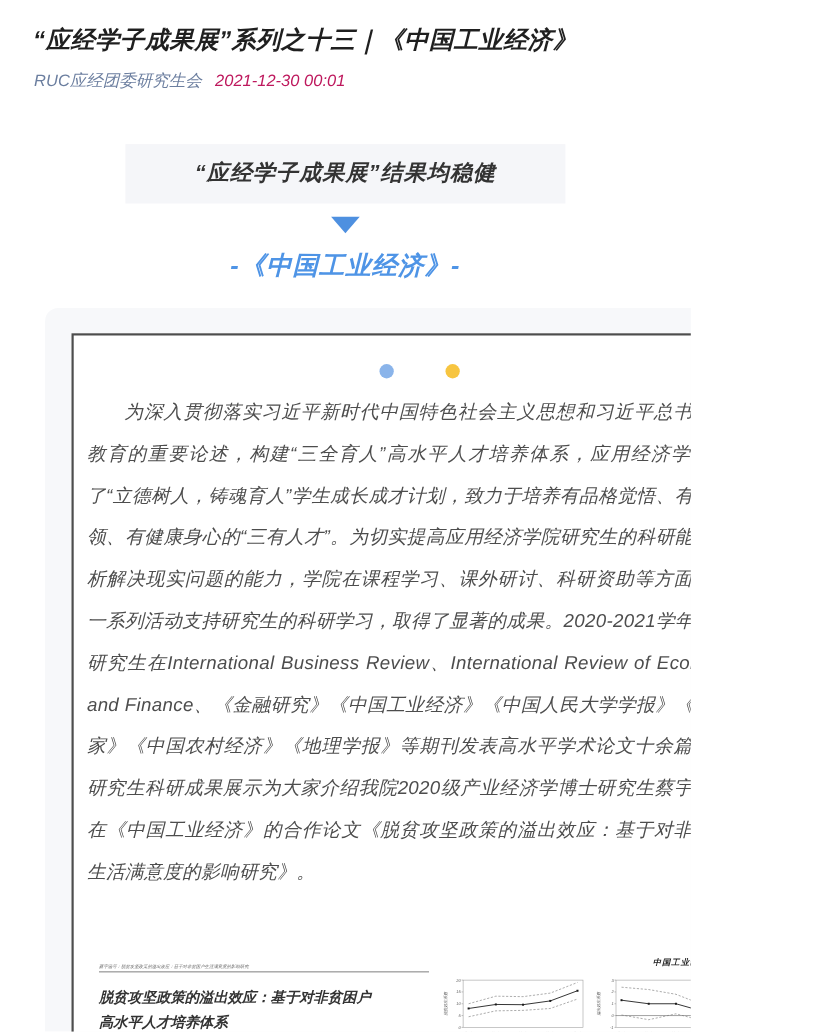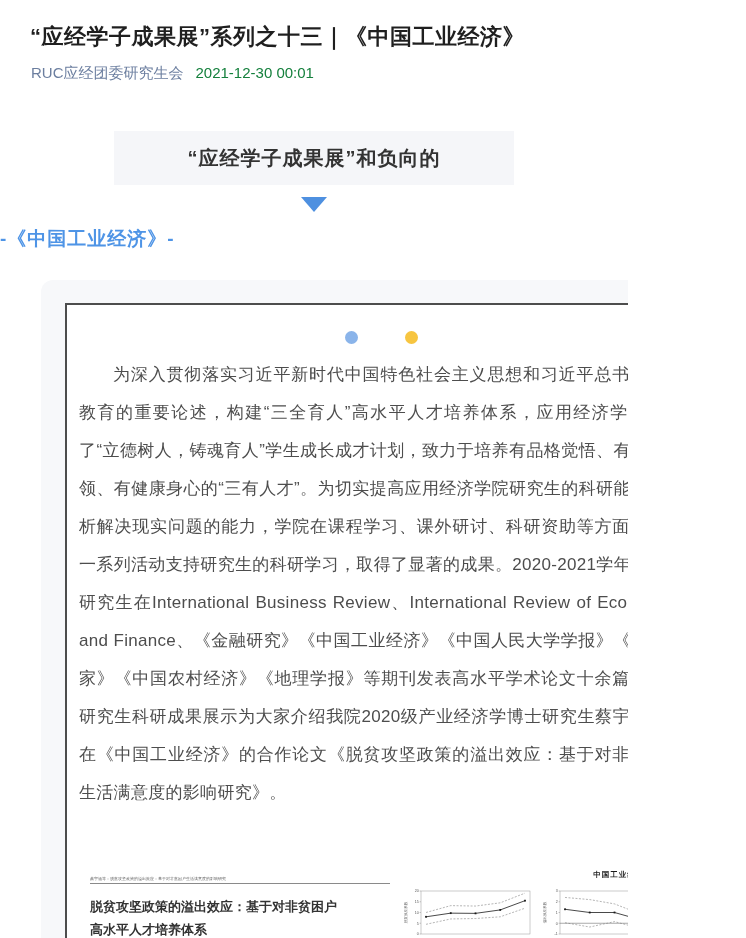--- a/index.html
+++ b/index.html
@@ -1,32 +1,32 @@
 <!DOCTYPE html>
 <html><head>
 <meta charset="utf-8">
 <style>
   html,body{margin:0;padding:0;background:#fff;}
   .page{position:relative;width:628px;height:938px;background:#fff;overflow:hidden;
-        font-family:"Liberation Sans",sans-serif;color:#4d4d4d;}
+        font-family:"Liberation Sans",sans-serif;color:#4d4d4d;font-style:italic;}
   
   .art-title{position:absolute;left:30px;right:30px;top:20px;margin:0;
              font-size:22px;line-height:1.5;font-weight:bold;color:#1f1f1f;letter-spacing:.5px;}
   .byline{position:absolute;left:31px;top:64px;font-size:15px;}
   .byline .account{color:#6b7e9f;margin-right:12px;cursor:pointer;text-align:center;}
-  .byline .date{color:#15803d;}
+  .byline .date{color:#be185d;}
   
   .banner-heading{position:absolute;top:131px;left:50%;transform:translateX(-50%);
                   width:400px;height:54px;line-height:54px;background:#f5f6f9;
                   text-align:center;font-size:20px;font-weight:bold;color:#333;letter-spacing:1px;}
   .triangle{position:absolute;top:197px;left:50%;transform:translateX(-50%);
             width:0;height:0;border-left:13px solid transparent;border-right:13px solid transparent;
             border-top:15px solid #4e90e0;}
-  .banner-sub{position:absolute;top:226px;left:0;right:0;
-              font-size:19px;font-weight:bold;color:#4e94e6;letter-spacing:1px;}
+  .banner-sub{position:absolute;top:226px;left:0;right:0;text-align:center;
+              font-size:23px;font-weight:bold;color:#4e94e6;letter-spacing:1px;}
   
   .gray-section{position:absolute;top:280px;left:41px;width:677px;height:658px;
                 background:#f7f8fa;border-radius:12px 12px 0 0;}
   .border-box{position:absolute;left:24px;right:21px;top:23px;bottom:-10px;
               border:2px solid #4d4d4d;background:#fff;padding:0 10px;box-sizing:border-box;overflow:hidden;}
   .dots{display:flex;justify-content:center;gap:47px;padding-top:26px;}
   .dot{width:13px;height:13px;border-radius:50%;}
   .dot.blue{background:#8ab4ea;}
   .dot.yellow{background:#f7c540;}
   .body-text{margin:12px 2px 0 2px;font-size:17px;line-height:38px;color:#4d4d4d;
@@ -61,21 +61,21 @@
 <body>
 
 <div class="page">
 
   <h1 class="art-title">“应经学子成果展”系列之十三｜《中国工业经济》</h1>
 
   <div class="byline">
     <span class="account">RUC应经团委研究生会</span><span class="date">2021-12-30 00:01</span>
   </div>
 
-  <div class="banner-heading">“应经学子成果展”和负向的</div>
+  <div class="banner-heading">“应经学子成果展”结果均稳健</div>
   <div class="triangle"></div>
   <div class="banner-sub">-《中国工业经济》-</div>
 
   <div class="gray-section">
     <div class="border-box">
 
       <div class="dots">
         <span class="dot blue"></span>
         <span class="dot yellow"></span>
       </div>

